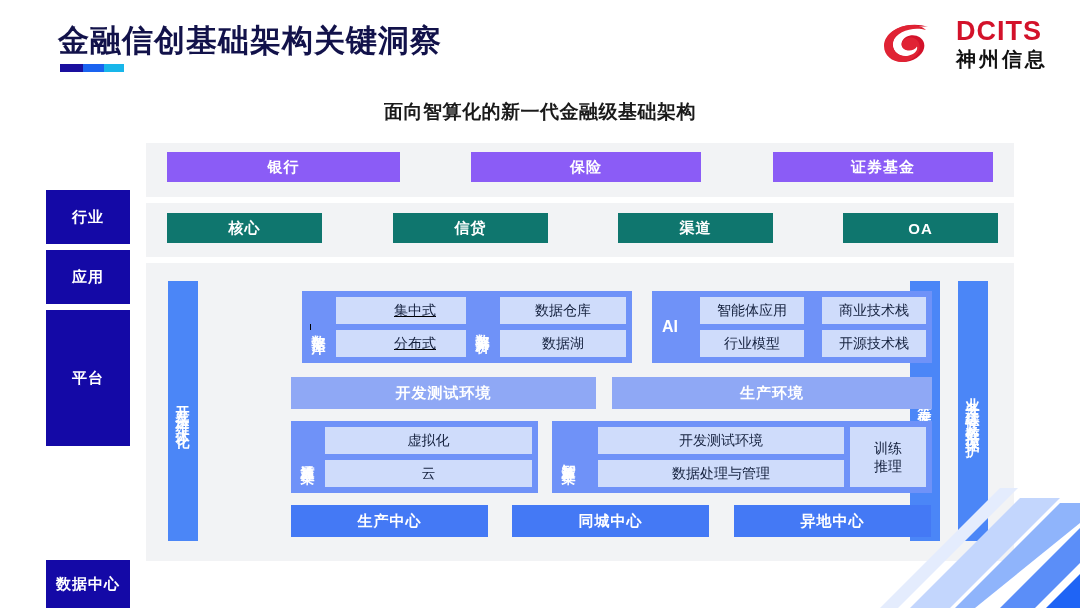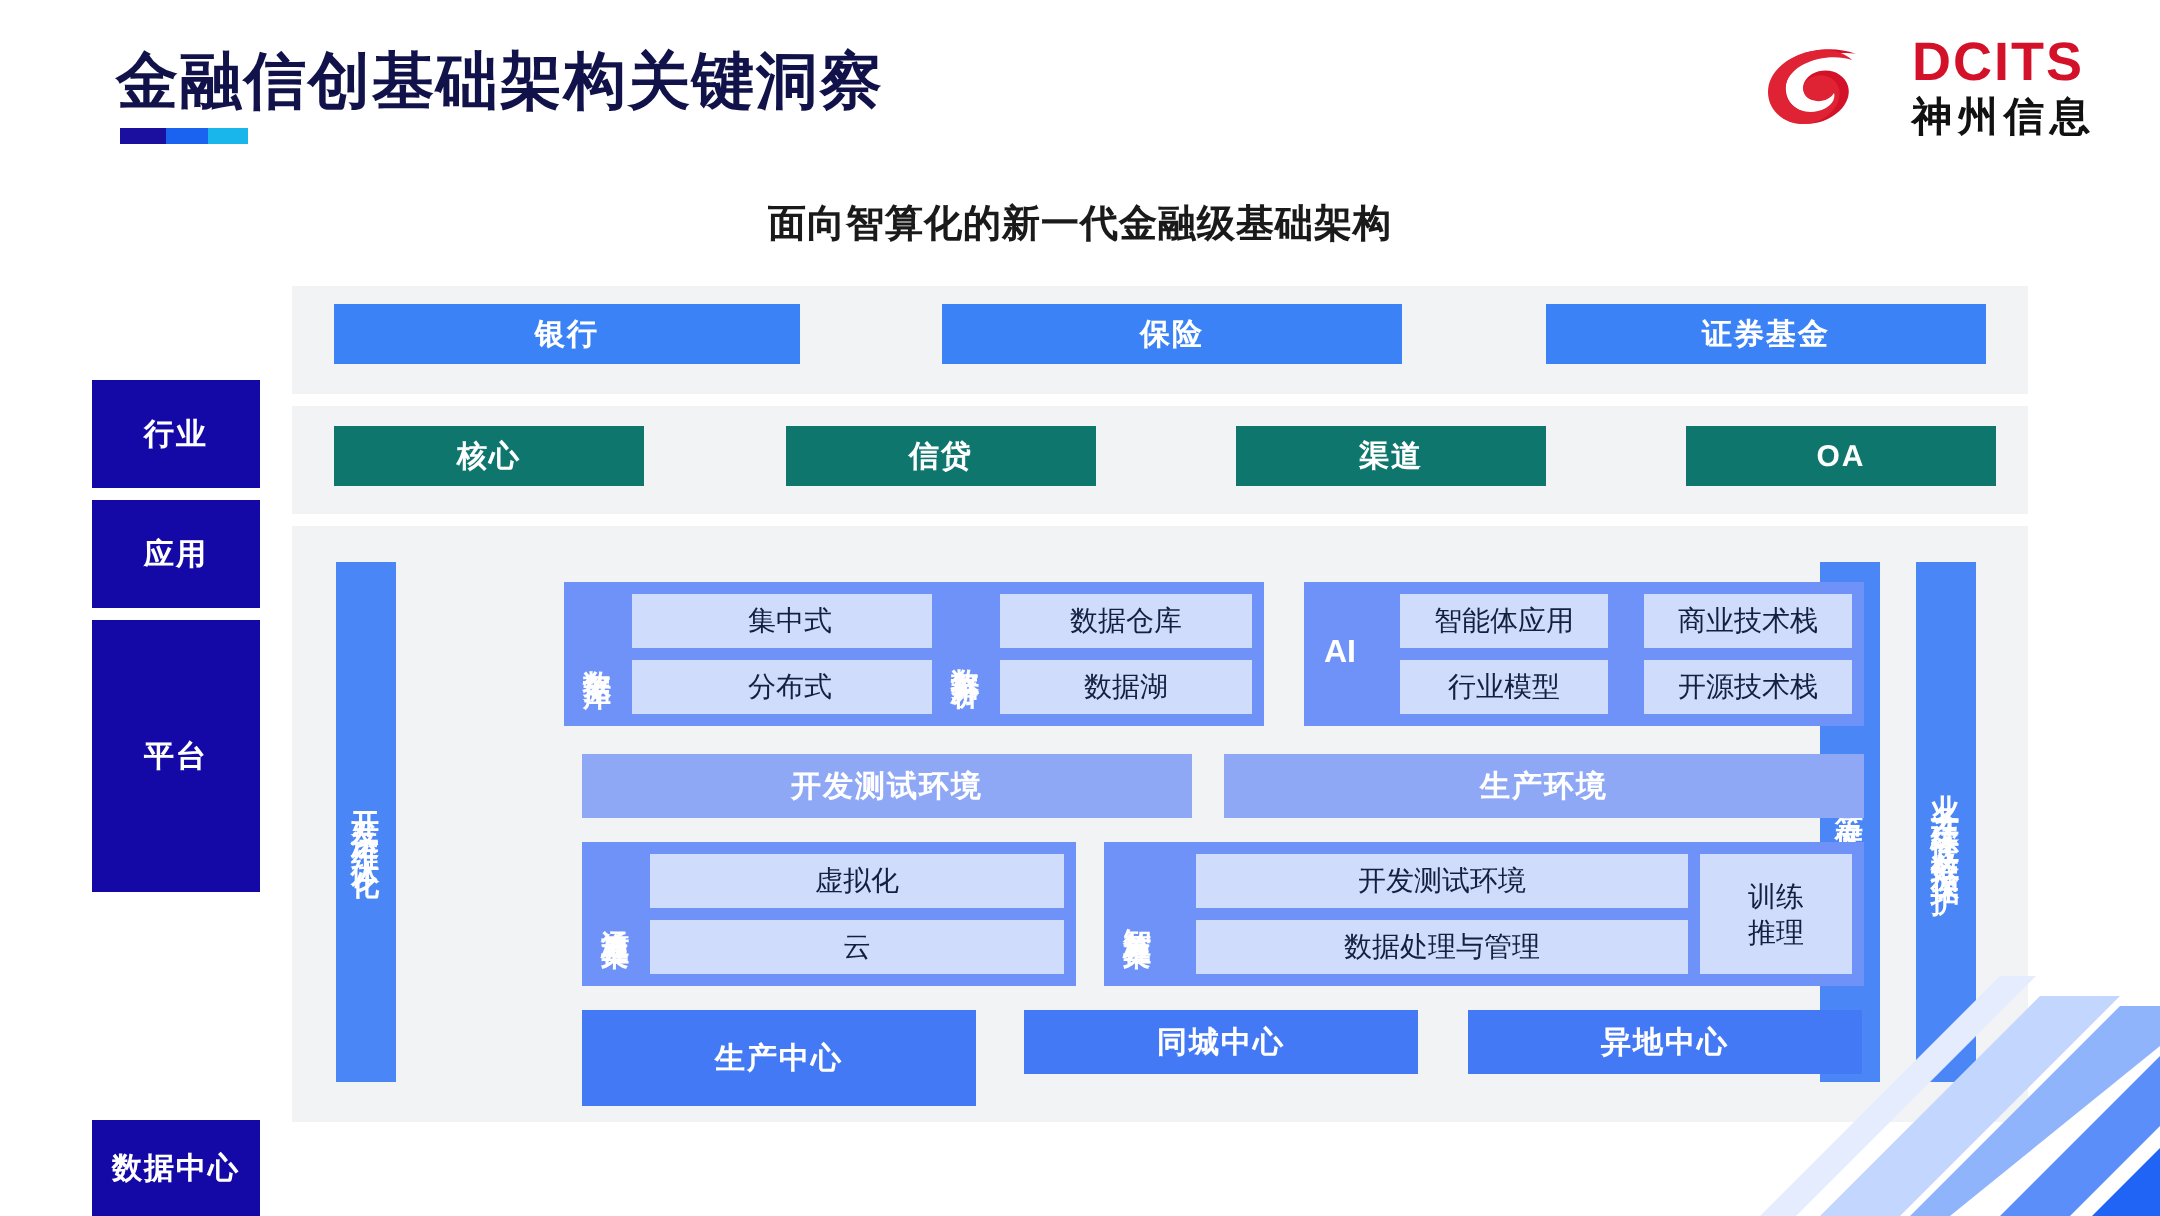--- a/index.html
+++ b/index.html
@@ -25,21 +25,21 @@
   .logo-cn{font-size:20px;font-weight:bold;color:#111;letter-spacing:3px;margin-top:4px;}
   
   .subtitle{position:absolute;left:0;top:99px;width:1080px;text-align:center;font-size:19px;font-weight:bold;color:#1a1a1a;letter-spacing:.5px;}
   
   .diagram{position:absolute;left:46px;top:143px;width:968px;height:418px;}
   .side-label{position:absolute;left:0;background:#1409a6;color:#fff;font-weight:bold;font-size:15px;
     display:flex;align-items:center;justify-content:center;width:84px;letter-spacing:1px;margin-top:47px;}
   .panel{position:absolute;background:#f2f3f5;}
   .blk{position:absolute;display:flex;align-items:center;justify-content:center;
     font-weight:bold;color:#fff;font-size:15px;letter-spacing:1px;}
-  .blk-dark{background:#3b82f6;}
+  .blk-dark{background:#8b5cf6;}
   .blk-app{background:#0f766e;}
   .blk-dc{background:#4479f5;font-size:15px;}
   .blk-env{background:#8fa8f5;font-size:15px;}
   .vbar{position:absolute;background:#4b86f7;color:#fff;font-weight:bold;font-size:14px;
     display:flex;align-items:center;justify-content:center;text-align:center;
     writing-mode:vertical-rl;letter-spacing:5px;}
   .group{position:absolute;background:#6f92f8;display:flex;align-items:stretch;padding:6px;box-sizing:border-box;gap:6px;}
   .group-title{color:#fff;font-weight:bold;font-size:14px;writing-mode:vertical-rl;letter-spacing:2px;
     display:flex;align-items:center;justify-content:center;flex:0 0 auto;width:22px;}
   .group-body{flex:1 1 auto;display:flex;flex-direction:column;gap:6px;}
@@ -124,21 +124,21 @@
         <span>开发运维一体化</span>
       </div>
 
     <div class="vbar" style="left:764px;top:18px;width:30px;height:260px;">
         <span>等保合规安全</span>
       </div>
     <div class="vbar" style="left:812px;top:18px;width:30px;height:260px;">
         <span>业务连续性及数据保护</span>
       </div>
 
-    <div class="group" style="left:136px;top:28px;width:198px;height:72px;">
+    <div class="group" style="left:156px;top:28px;width:198px;height:72px;text-decoration:underline;">
       <div class="group-title">数据库</div>
       <div class="group-body">
         <div class="cell">集中式</div>
         <div class="cell">分布式</div>
       </div>
     </div>
 
     <div class="group" style="left:320px;top:28px;width:166px;height:72px;">
       <div class="group-title">数据分析</div>
       <div class="group-body">
@@ -181,21 +181,21 @@
       <div class="group-cols">
         <div class="group-col" style="flex:1 1 auto;">
           <div class="cell">开发测试环境</div>
           <div class="cell">数据处理与管理</div>
         </div>
         <div class="cell-tall" style="white-space:pre-line;">训练
 推理</div>
       </div>
     </div>
 
-    <div class="blk blk-dc" style="left:145px;top:242px;width:197px;height:48px;">
+    <div class="blk blk-dc" style="left:145px;top:242px;width:197px;height:32px;">
         <span>生产中心</span>
       </div>
     <div class="blk blk-dc" style="left:366px;top:242px;width:197px;height:32px;">
         <span>同城中心</span>
       </div>
     <div class="blk blk-dc" style="left:588px;top:242px;width:197px;height:32px;">
         <span>异地中心</span>
       </div>
   </div>
 </div>

